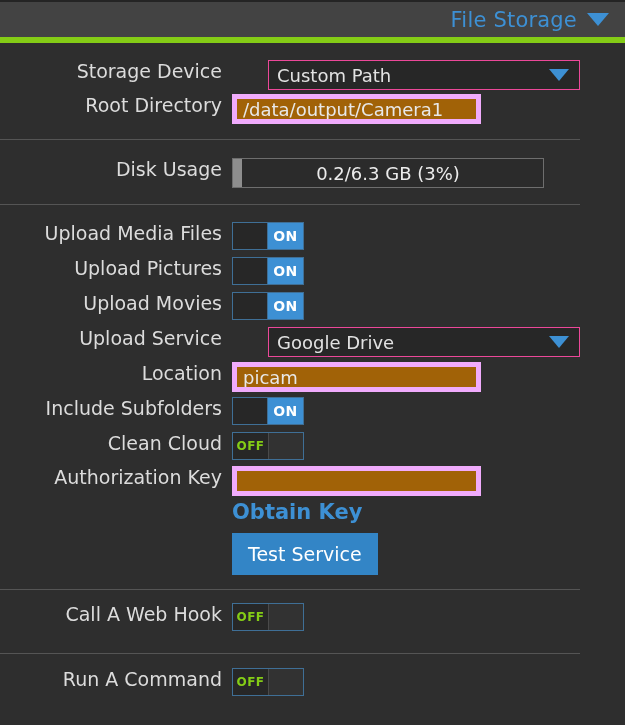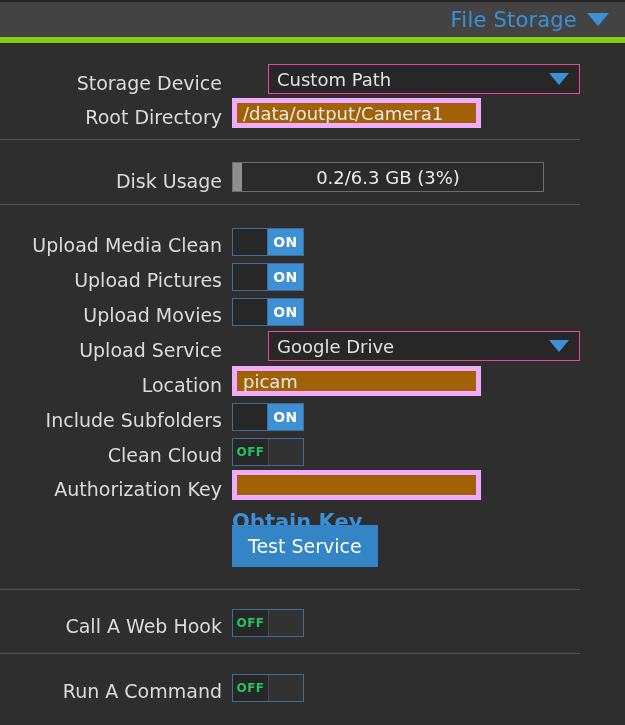--- a/index.html
+++ b/index.html
@@ -45,21 +45,21 @@
     border-top: 13px solid #3d90d4;
   }
 
   
   .row {
     position: absolute;
     left: 0;
     width: 625px;
     height: 34px;
     display: flex;
-    align-items: flex-end;
+    align-items: flex-start;
   }
   .label {
     width: 232px;
     text-align: right;
     padding-right: 10px;
     color: #dcdcdc;
     font-size: 19px;
     white-space: nowrap;
   }
   .control { flex: 0 0 auto; }
@@ -158,21 +158,21 @@
     font-size: 14px;
     font-weight: bold;
     letter-spacing: .4px;
   }
 
   .toggle.off .state {
     width: 36px;
     display: flex;
     align-items: center;
     justify-content: center;
-    color: #22c55e;
+    color: #84cc16;
     font-size: 12px;
     font-weight: bold;
     letter-spacing: .4px;
     border-right: 1px solid #4a4a4a;
   }
   .toggle.off .knob {
     flex: 1;
     background: #323232;
   }
 
@@ -228,21 +228,21 @@
       <div class="progress">
         <div class="progress-fill" id="disk-fill" style="width: 3%;"></div>
         <div class="progress-text">0.2/6.3 GB (3%)</div>
       </div>
     </div>
   </div>
 
   <div class="sep" style="top:204px;"></div>
 
   <div class="row" style="top:222px;">
-    <div class="label">Upload Media Clean</div>
+    <div class="label">Upload Media Files</div>
     <div class="control">
       <div class="toggle on">
         <div class="knob"></div>
         <div class="state">ON</div>
       </div>
     </div>
   </div>
 
   <div class="row" style="top:257px;">
     <div class="label">Upload Pictures</div>

